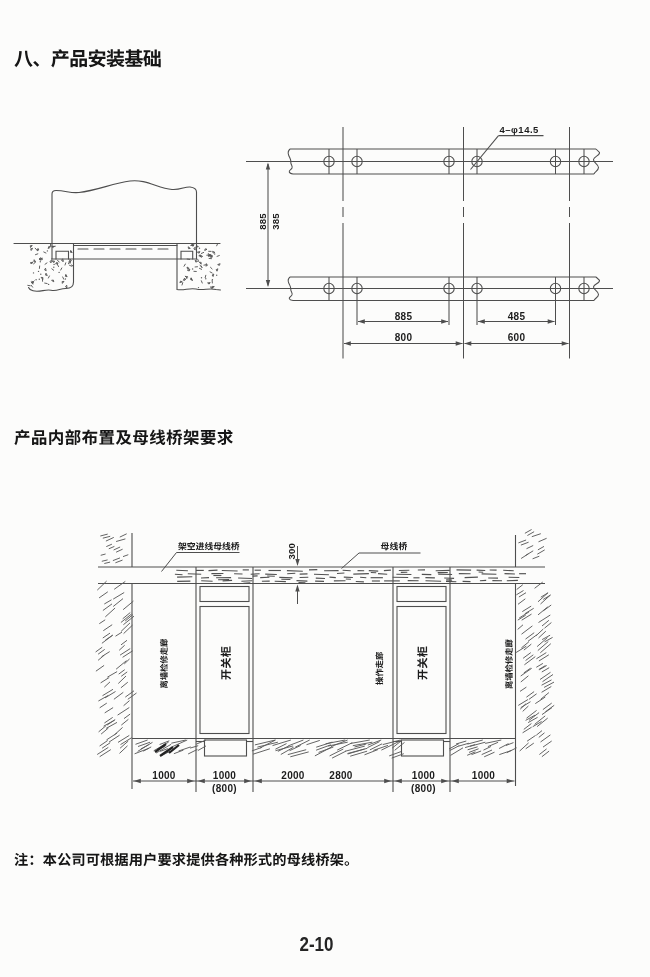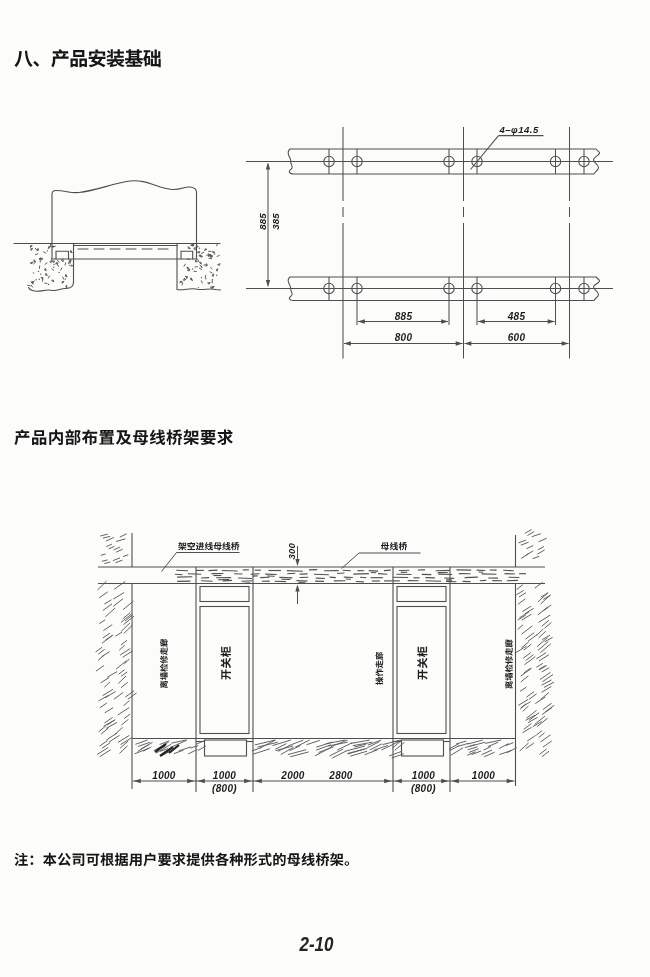--- a/index.html
+++ b/index.html
@@ -1,15 +1,15 @@
 <!DOCTYPE html>
 <html><head><meta charset="utf-8">
 <style>
 html,body{margin:0;padding:0;background:#fcfcfb;}
-#page{width:650px;height:977px;position:relative;overflow:hidden;font-style:italic;}
+#page{width:650px;height:977px;position:relative;overflow:hidden;}
 svg{display:block;filter:blur(0.35px);}
 </style></head><body>
 <div id="page">
 <svg width="650" height="977" viewBox="0 0 650 977">
 <rect width="650" height="977" fill="#fcfcfb"></rect>
 
 <g>
 <path transform="translate(14.0,65.5) scale(0.01900,-0.01900)" d="M277 758C261 485 220 169 23 7C50 -15 92 -61 111 -88C330 98 383 443 410 747ZM694 781 575 772C581 704 596 185 875 -84C899 -51 938 -22 981 3C710 250 697 728 694 781Z" fill="#161616"></path>
 <path transform="translate(32.4,65.5) scale(0.01900,-0.01900)" d="M255 -69 362 23C312 85 215 184 144 242L40 152C109 92 194 6 255 -69Z" fill="#161616"></path>
 <path transform="translate(50.8,65.5) scale(0.01900,-0.01900)" d="M403 824C419 801 435 773 448 746H102V632H332L246 595C272 558 301 510 317 472H111V333C111 231 103 87 24 -16C51 -31 105 -78 125 -102C218 17 237 205 237 331V355H936V472H724L807 589L672 631C656 583 626 518 599 472H367L436 503C421 540 388 592 357 632H915V746H590C577 778 552 822 527 854Z" fill="#161616"></path>

